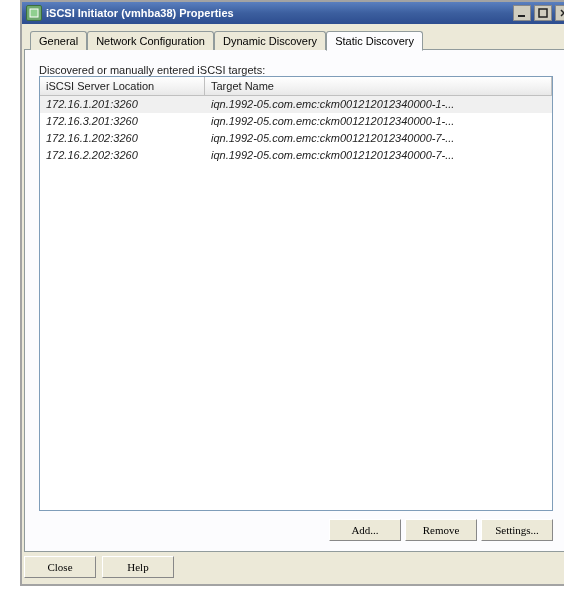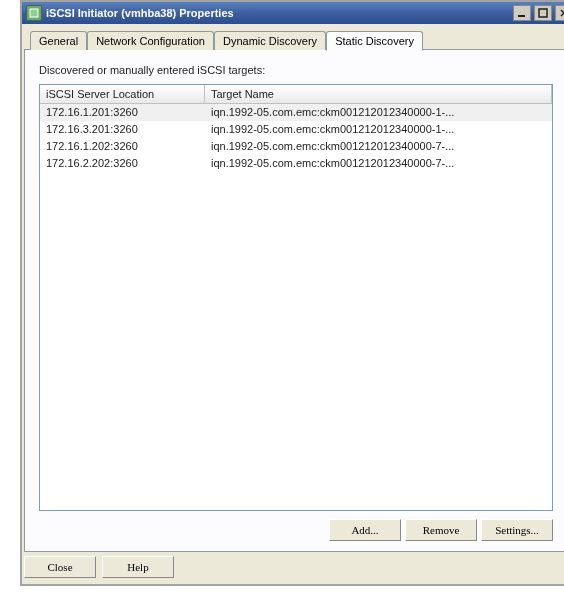--- a/index.html
+++ b/index.html
@@ -73,21 +73,21 @@
     margin-bottom: -1px;
   }
   .tab-panel {
     flex: 1;
     background: #fcfcfe;
     border: 1px solid #919b9c;
     padding: 14px 14px 10px 14px;
     display: flex; flex-direction: column;
     position: relative; z-index: 1;
   }
-  .desc { margin-bottom: 8px; color: #222; }
+  .desc { color: #222; }
   .listview {
     flex: 1;
     border: 1px solid #7f9db9;
     background: #fff;
     overflow: hidden;
     display: flex; flex-direction: column;
   }
   .lv-header {
     display: flex;
     background: linear-gradient(to bottom, #fff 0%, #f2f2f2 60%, #e8e8e8 100%);
@@ -95,21 +95,21 @@
     justify-content: flex-end;
   }
   .lv-head-cell {
     padding: 3px 6px;
     border-right: 1px solid #c0c0c0;
     color: #222;
     white-space: nowrap; overflow: hidden;
   }
   .col-loc { width: 165px; }
   .col-name { flex: 1; }
-  .lv-body { flex: 1; overflow: auto; }
+  .lv-body { flex: 1; overflow: auto; font-style: italic; }
   .lv-row {
     display: flex;
     padding: 0;
     height: 17px;
     line-height: 17px;
     color: #222;
   }
   .lv-row.selected { background: #f0f0f0; }
   .lv-cell {
     padding: 0 6px;

